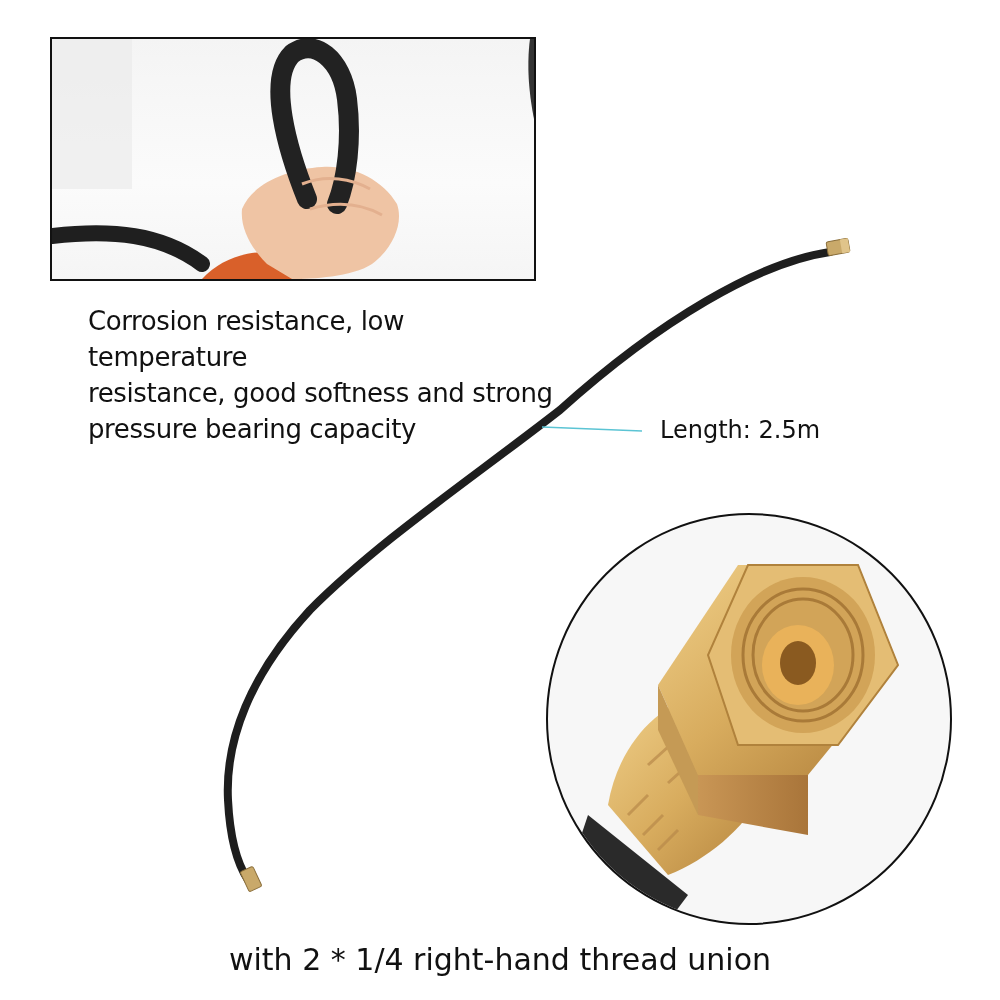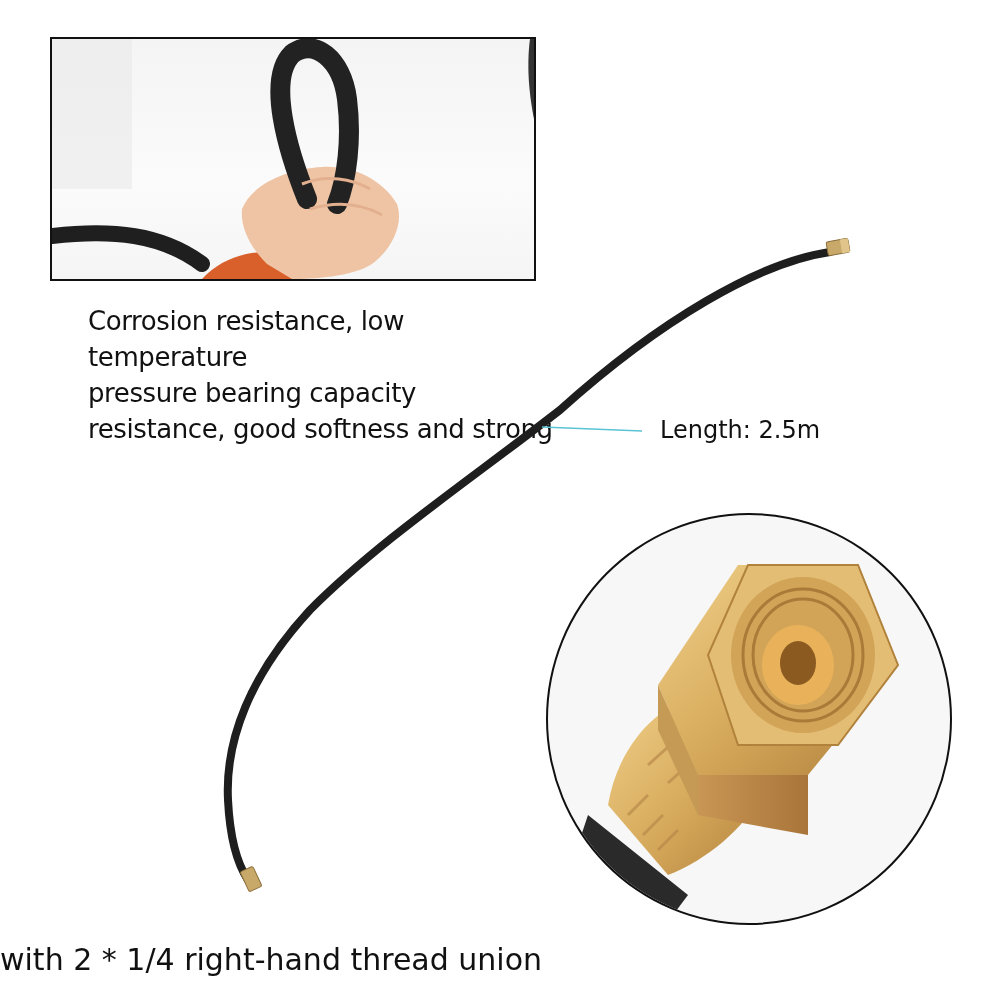--- a/index.html
+++ b/index.html
@@ -29,21 +29,21 @@
     }
     .hose-svg { position: absolute; left: 0; top: 0; }
     .detail-circle {
       position: absolute; left: 546px; top: 513px;
       width: 402px; height: 408px; border-radius: 50%;
       border: 2px solid #111; background: #f7f7f7; overflow: hidden;
     }
     .detail-circle svg { position: absolute; left: 0; top: 0; }
     .bottom-caption {
       position: absolute; left: 0; top: 940px; width: 1000px;
-      text-align: left; font-size: 30px; line-height: 40px;
+      text-align: center; font-size: 30px; line-height: 40px;
     }
   </style>
 </head>
 <body>
 
 <div class="inset-photo">
   <svg width="482" height="240" viewBox="0 0 482 240">
     <rect x="0" y="0" width="80" height="150" fill="#e9e9e9" opacity="0.6"></rect>
 
     <path d="M0 197 C60 190 110 195 150 225" stroke="#1f1f1f" stroke-width="16" fill="none" stroke-linecap="round"></path>
@@ -56,22 +56,22 @@
 
     <path d="M250 145 C275 135 300 140 318 150" stroke="#e3b08f" stroke-width="3" fill="none"></path>
     <path d="M258 170 C285 162 310 165 330 176" stroke="#e3b08f" stroke-width="3" fill="none"></path>
 
     <path d="M478 0 L482 0 L482 80 C478 60 474 30 478 0 Z" fill="#333"></path>
   </svg>
 </div>
 
 <div class="feature-text">
   <div>Corrosion resistance, low temperature</div>
+  <div>resistance, good softness and strong</div>
   <div>pressure bearing capacity</div>
-  <div>resistance, good softness and strong</div>
 </div>
 
 <svg class="hose-svg" width="1000" height="1000" viewBox="0 0 1000 1000">
   <path d="M830 252 C760 262 660 320 560 410 C470 480 380 540 310 610 C250 675 225 740 228 800 C230 840 238 865 248 880" stroke="#1e1e1e" stroke-width="8" fill="none" stroke-linecap="round"></path>
 
   <g transform="translate(826,242) rotate(-10)">
     <rect x="0" y="0" width="22" height="14" rx="2" fill="#c9a96a" stroke="#8a6e3a" stroke-width="1"></rect>
     <rect x="14" y="0" width="8" height="14" fill="#e0c48a"></rect>
   </g>
 

